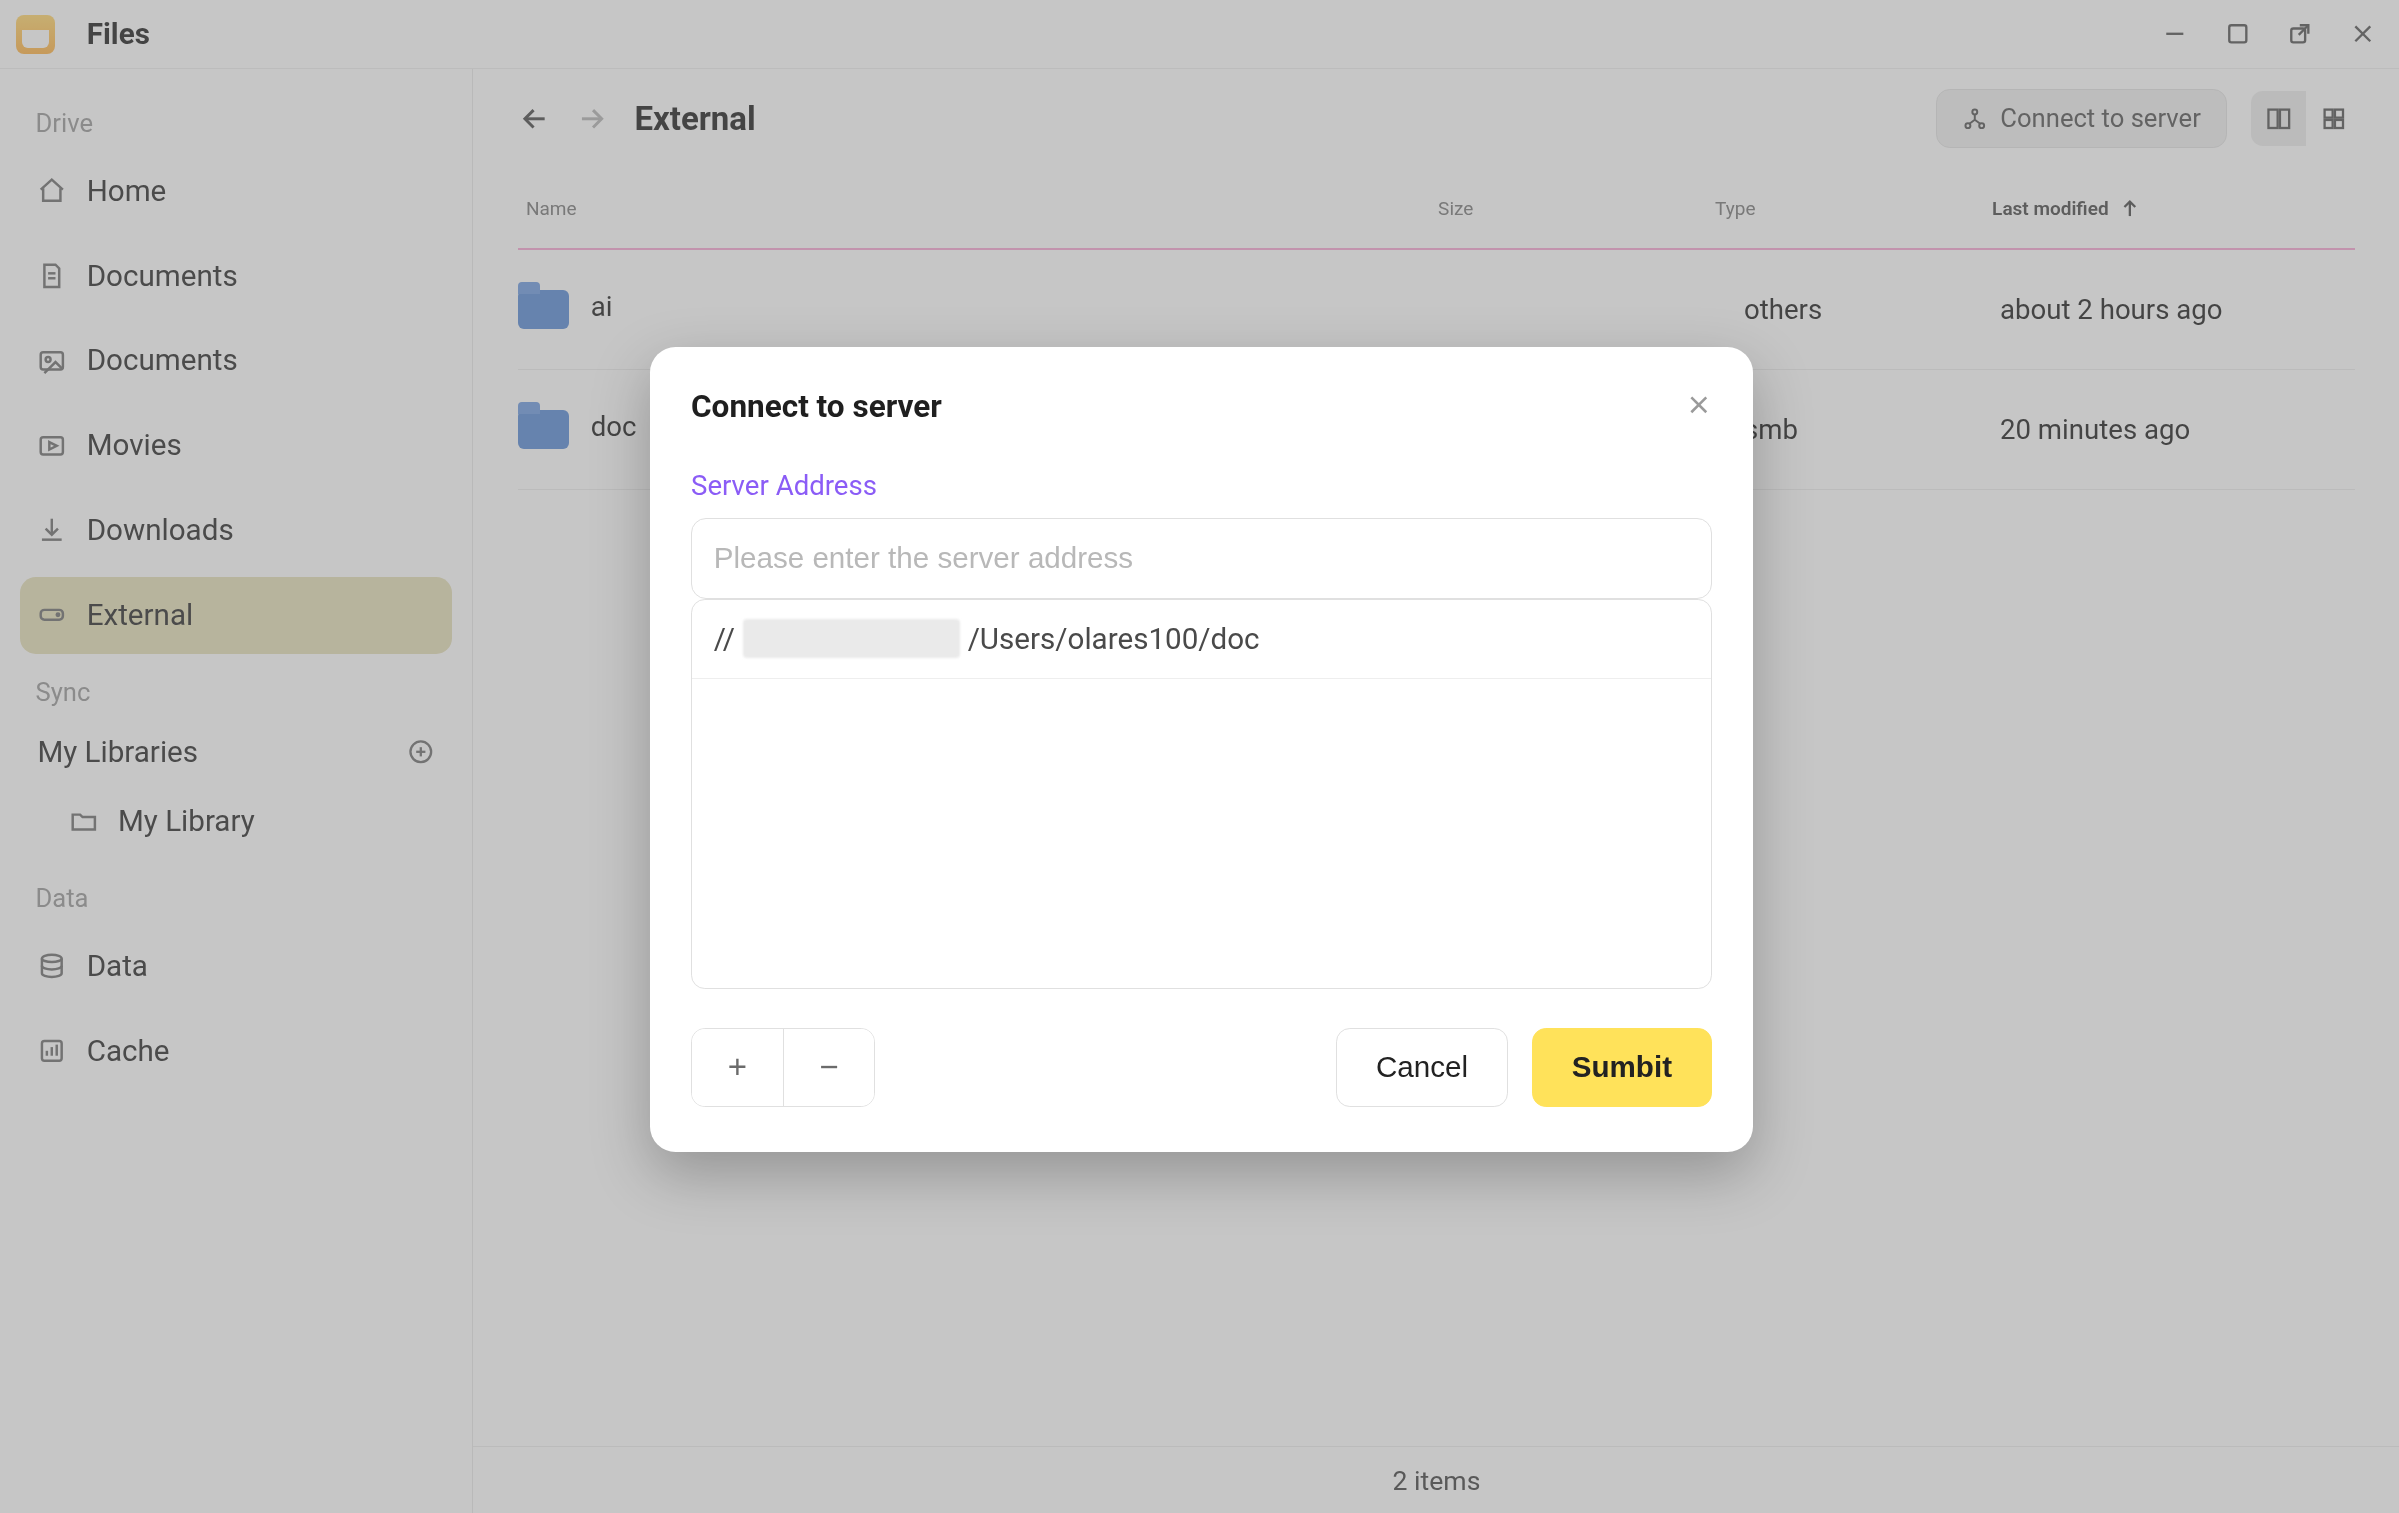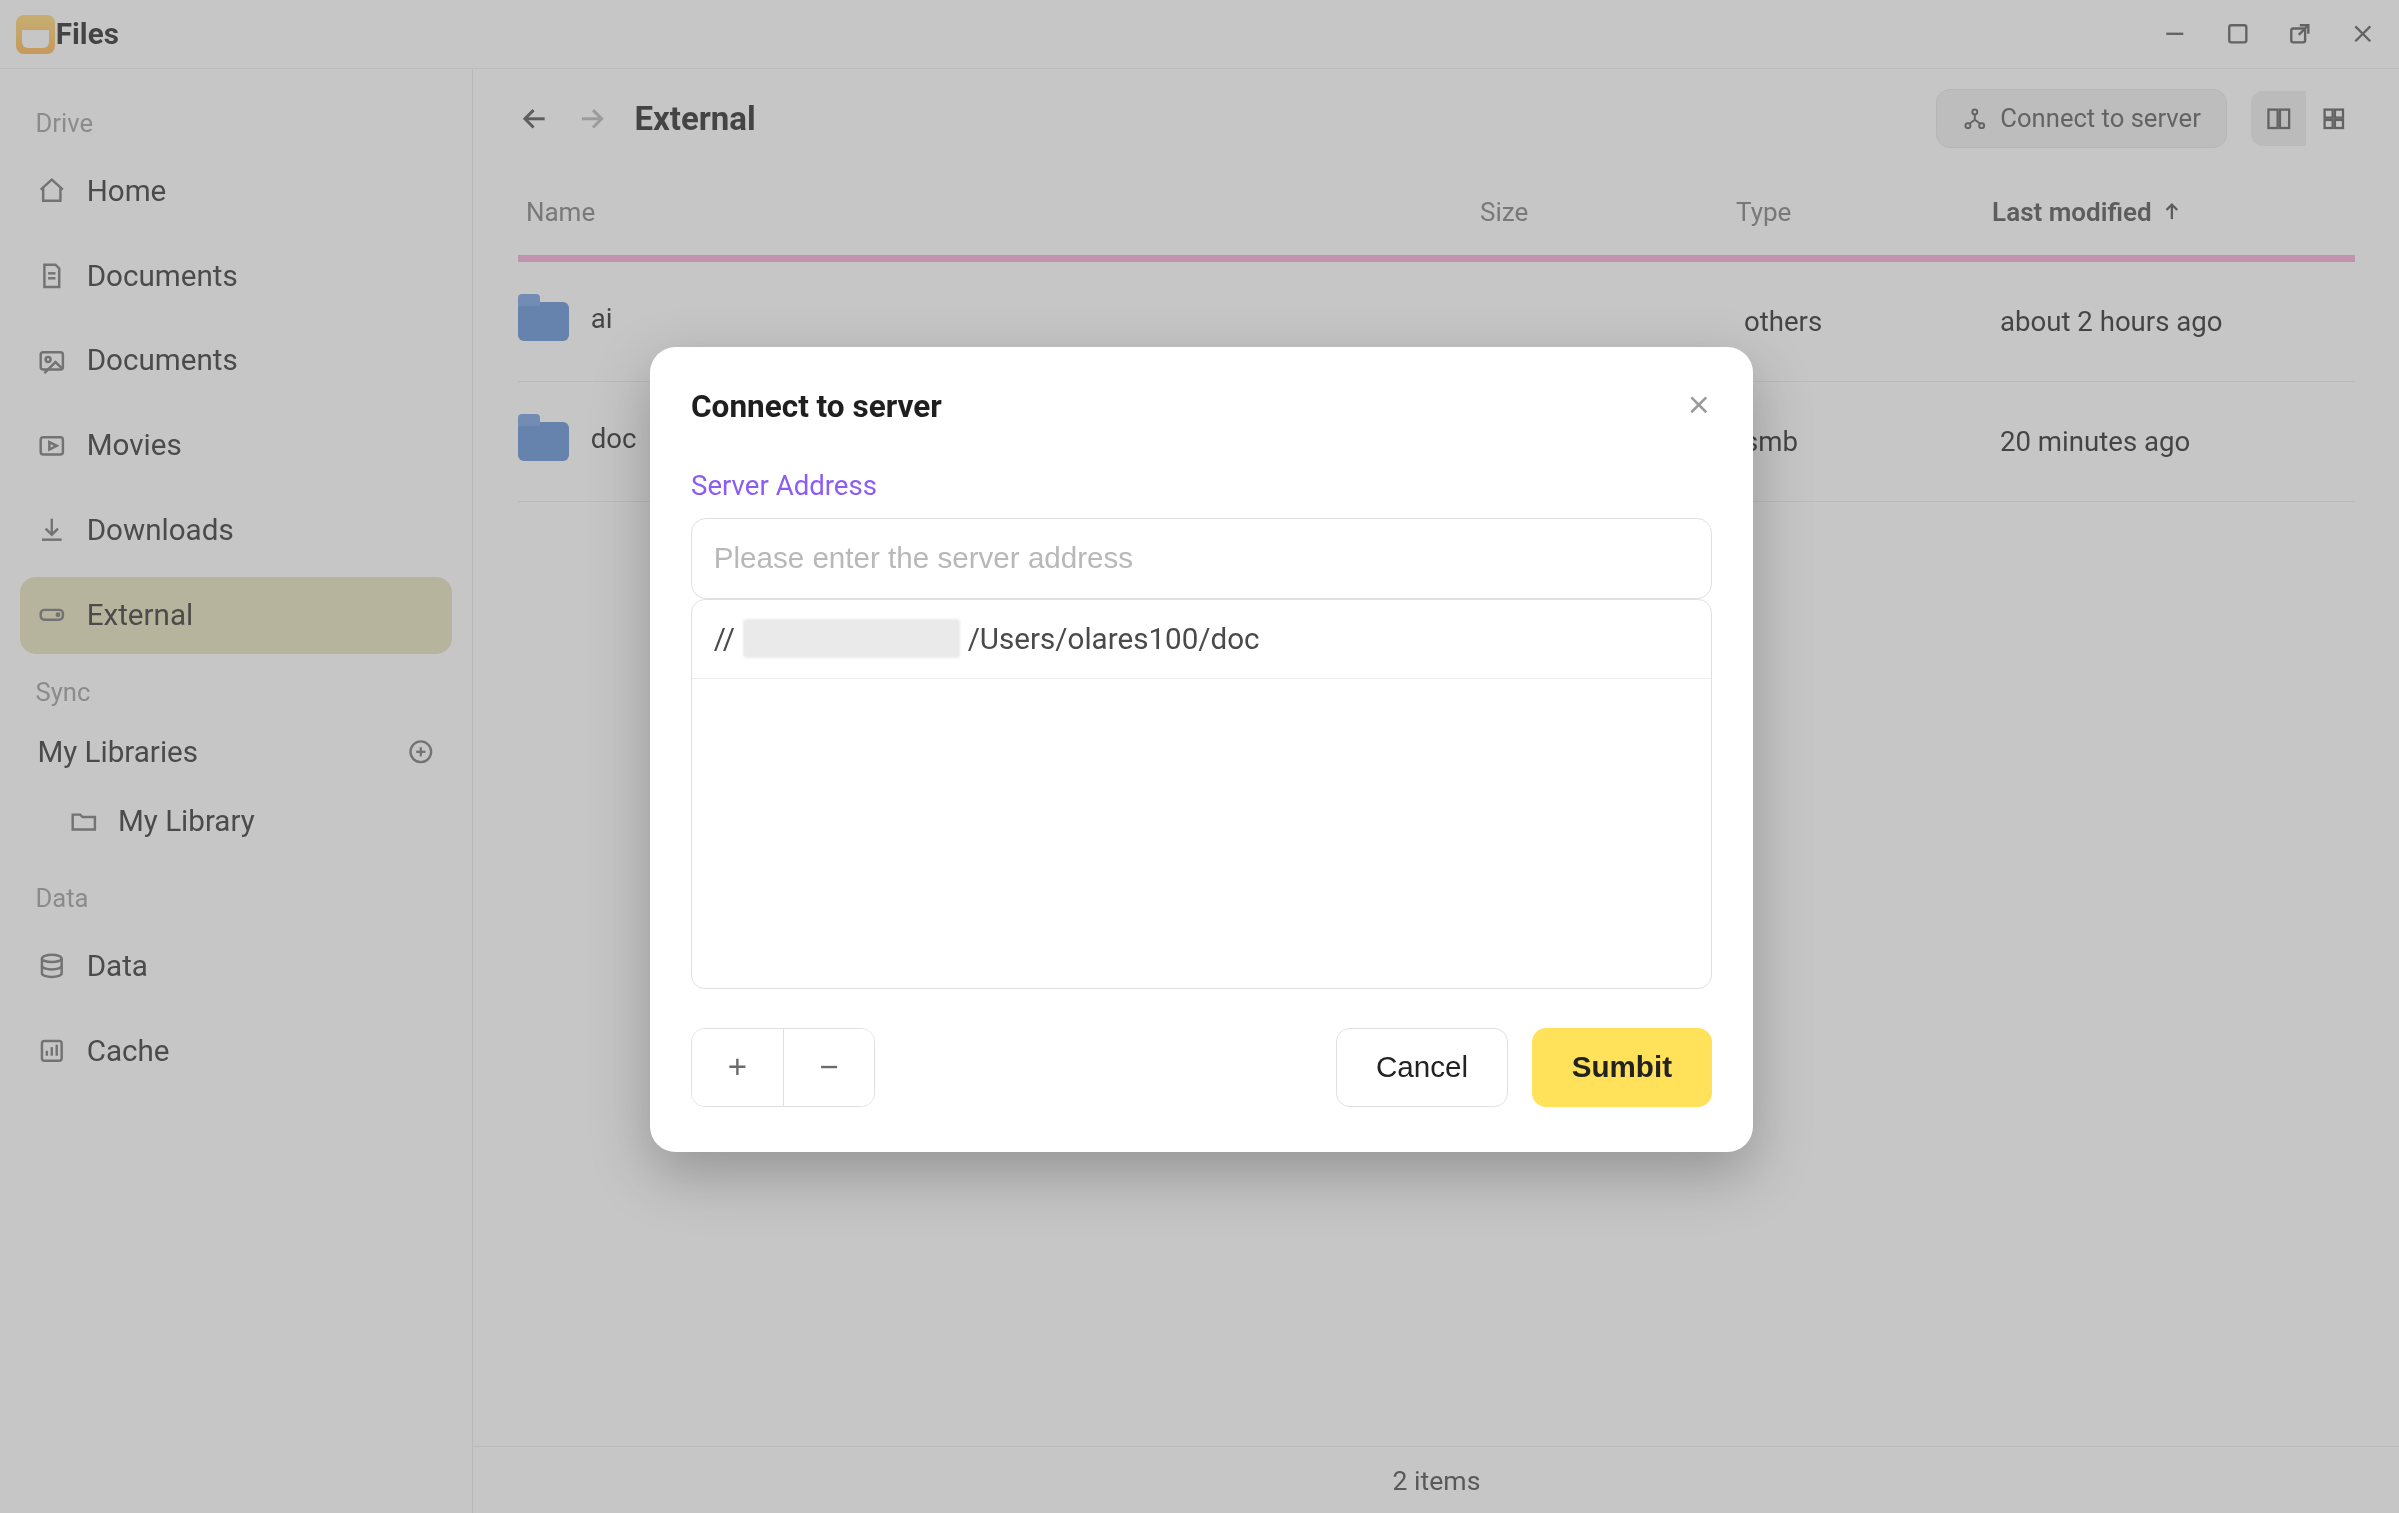--- a/index.html
+++ b/index.html
@@ -1,21 +1,21 @@
 <!DOCTYPE html>
 <html><head>
 <meta charset="utf-8">
 <style>
   * { box-sizing: border-box; margin: 0; padding: 0; }
   html, body { width: 2400px; height: 1513px; font-family: -apple-system, BlinkMacSystemFont, "Segoe UI", Roboto, Arial, sans-serif; color: #1f1f1f; }
   body { position: relative; overflow: hidden; background: #fff; }
 
   
   .titlebar { display: flex; align-items: center; justify-content: space-between; height: 69px; padding: 0 23.6px 0 15.8px; border-bottom: 1px solid #eee; }
-  .titlebar-left { display: flex; align-items: center; gap: 1px; }
+  .titlebar-left { display: flex; align-items: center; gap: 32px; }
   .app-icon { width: 39px; height: 39px; border-radius: 7.9px; background: linear-gradient(180deg,#ffd66e 0%,#ffb347 100%); position: relative; }
   .app-icon::after { content:""; position:absolute; left:5.9px; right:5.9px; bottom:5.9px; top:15.8px; background: #fff; border-radius: 0 0 5.9px 5.9px; }
   .app-title { font-size: 29.6px; font-weight: 700; }
   .titlebar-right { display: flex; align-items: center; gap: 35px; }
   .win-btn { width: 27.6px; height: 27.6px; display:flex; align-items:center; justify-content:center; color:#555; }
   .win-btn svg { width: 25.6px; height: 25.6px; stroke: currentColor; fill: none; stroke-width: 2.2; }
 
   .app-body { display: flex; height: calc(1513px - 69px); }
 
   
@@ -37,21 +37,21 @@
   .current-folder { font-size: 33px; font-weight: 700; }
   .toolbar-right { display:flex; align-items:center; gap: 23.6px; }
   .connect-btn { display:flex; align-items:center; gap:13.8px; padding: 13.8px 25.6px; border-radius: 13.8px; background:#f0f0f0; border:1px solid #e2e2e2; font-size:25.6px; color:#555; }
   .connect-btn svg { width:23.6px; height:23.6px; stroke:#555; fill:none; stroke-width:2; }
   .view-toggle { display:flex; align-items:center; border-radius: 11.8px; overflow:hidden; }
   .view-toggle .vt { width:55px; height:55px; display:flex; align-items:center; justify-content:center; }
   .view-toggle .vt.active { background:#ededed; }
   .view-toggle svg { width:27.6px; height:27.6px; stroke:#555; fill:none; stroke-width:2; }
 
   .table { padding: 0 45px; flex:1; }
-  .thead { display:grid; grid-template-columns: 1fr 256px 256px 355px; padding: 33px 7.9px 27.6px; border-bottom: 7px solid #f9a8d4; font-size: 26px; color:#7a7a7a; }
+  .thead { display:grid; grid-template-columns: 1fr 256px 256px 355px; padding: 33px 7.9px 27.6px; border-bottom: 2px solid #f9a8d4; font-size: 19px; color:#7a7a7a;gap:21px; }
   .thead .sort { display:flex; align-items:center; gap:9.9px; color:#4a4a4a; font-weight:600; }
   .thead .sort svg { width:21.7px; height:21.7px; stroke:#4a4a4a; fill:none; stroke-width:2.5; }
   .trow { display:grid; grid-template-columns: 1fr 256px 256px 355px; align-items:center; height: 120px; border-bottom: 1px solid #ececec; font-size: 27.6px; }
   .trow .name { display:flex; align-items:flex-start; gap:21.7px; }
   .folder-glyph { width:51px; height:39px; border-radius:5.9px; background:#5b8cd6; position:relative; }
   .folder-glyph::before { content:""; position:absolute; top:-7.9px; left:0; width:21.7px; height:11.8px; background:#6f9be0; border-radius:3.9px 3.9px 0 0; }
 
   .statusbar { height: 67px; display:flex; align-items:center; justify-content:center; font-size:26.6px; color:#444; border-top:1px solid #ececec; }
 
   

